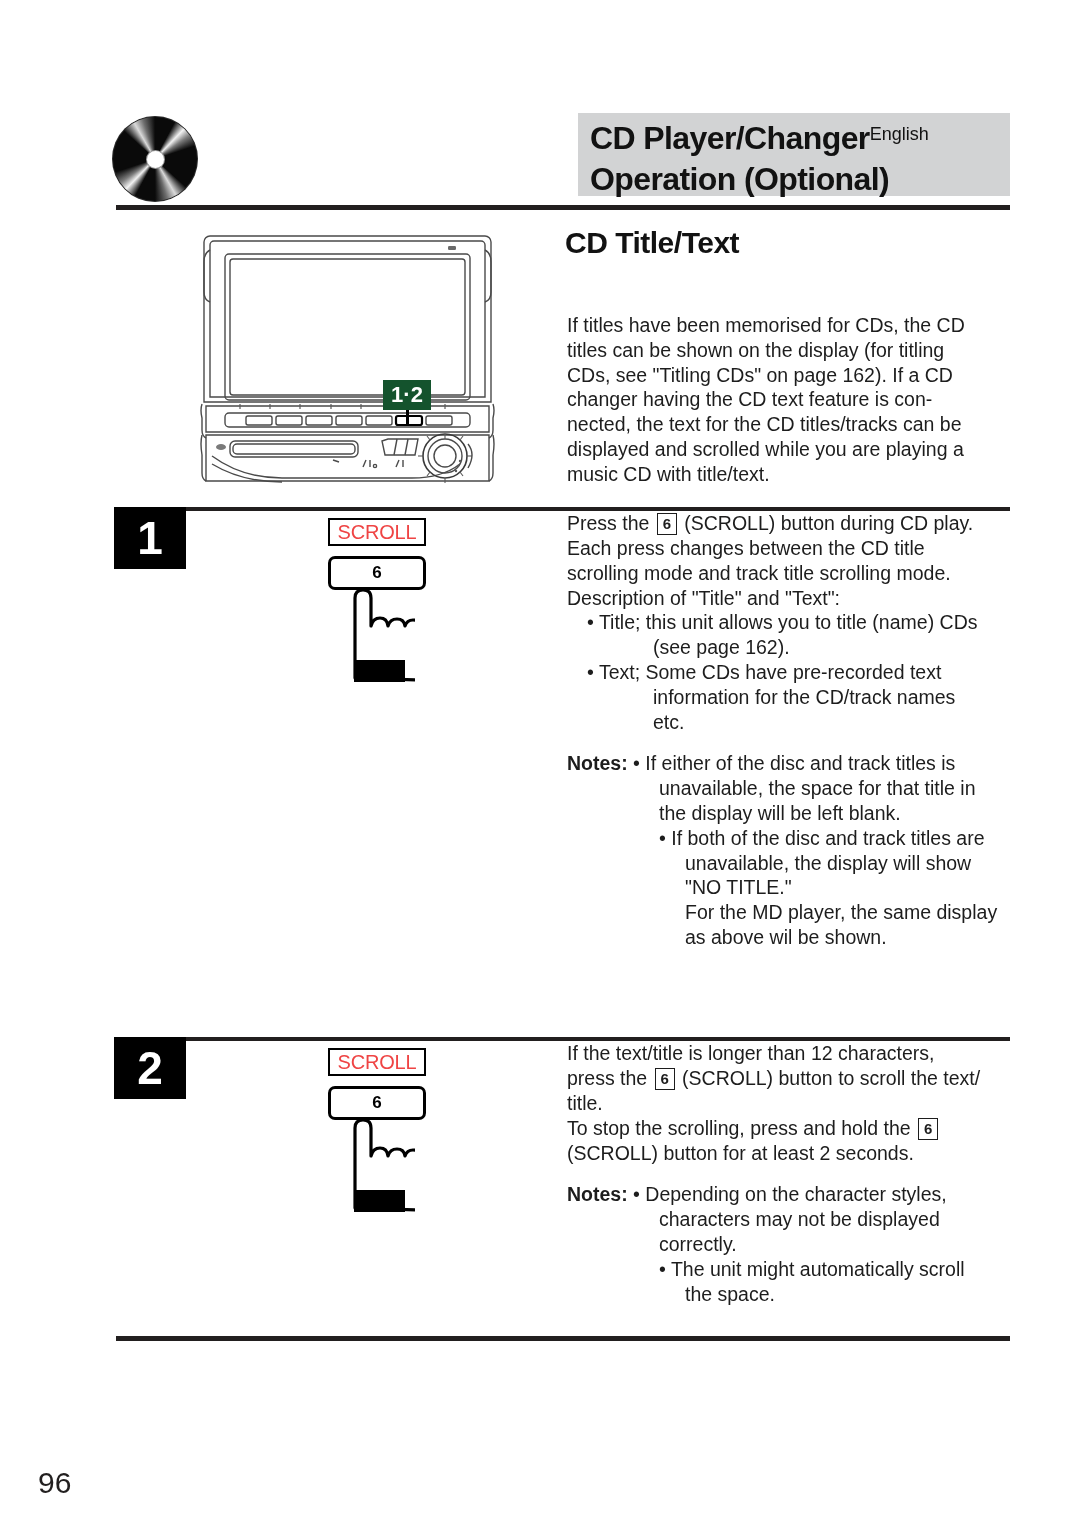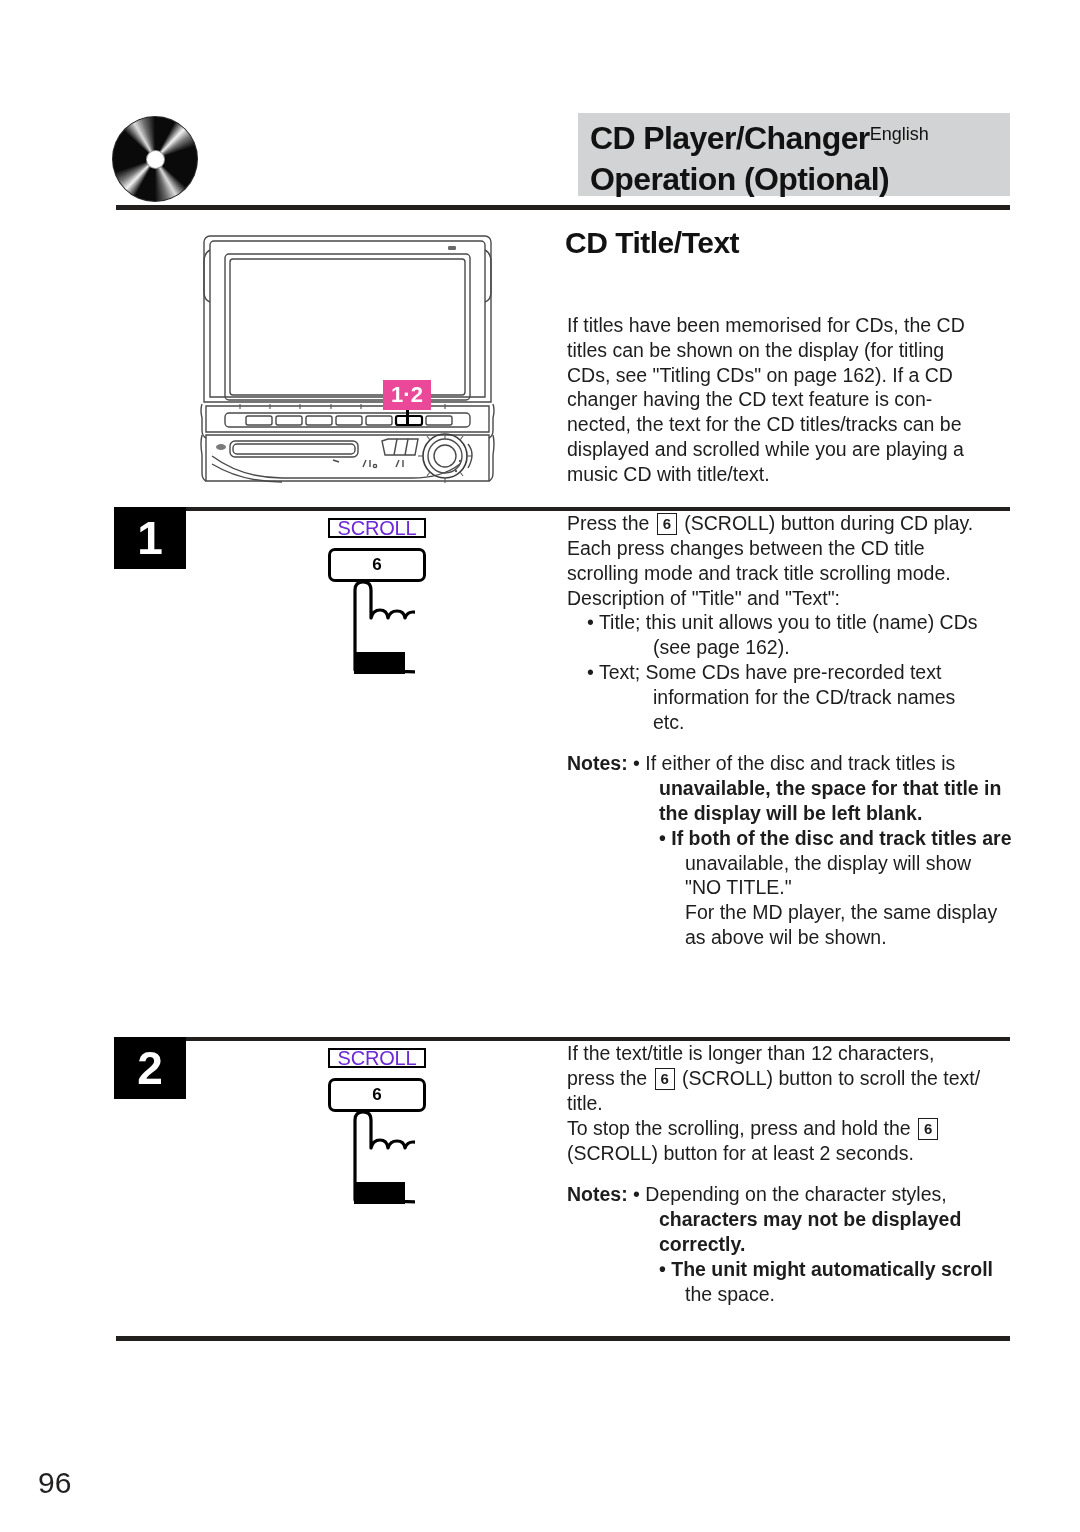--- a/index.html
+++ b/index.html
@@ -90,21 +90,21 @@
     font-size: 19.5px; line-height: 24.8px;
     color: #1d1d1d;
   }
   .body-text .ln { display: block; white-space: nowrap; }
   .intro { left: 567px; top: 313px; width: 448px; }
   .step1-text { left: 567px; top: 511px; width: 452px; }
   .step2-text { left: 567px; top: 1041px; width: 452px; }
 
   .ind1 { padding-left: 20px; }
   .ind2 { padding-left: 86px; }
-  .ind-note { padding-left: 92px; font-weight: bold; }
+  .ind-note { padding-left: 92px; }
   .ind-note2 { padding-left: 118px; }
 
   .gap { display: block; height: 17px; }
 
   .notes-label { font-weight: bold; }
 
   
   .key6 {
     display: inline-block;
     border: 1.6px solid #1d1d1d;
@@ -124,24 +124,24 @@
   }
   .step-badge.b1 { left: 114px; top: 507px; }
   .step-badge.b2 { left: 114px; top: 1037px; }
 
   
   .scroll-illo { position: absolute; width: 120px; }
   .scroll-illo.i1 { left: 328px; top: 518px; }
   .scroll-illo.i2 { left: 328px; top: 1048px; }
 
   .scroll-label {
-    width: 98px; height: 20px; box-sizing: border-box;
+    width: 98px; height: 28px; box-sizing: border-box;
     border: 2.5px solid #000; background: #fff;
     display: flex; align-items: center; justify-content: center;
-    font-size: 20px; letter-spacing: -0.2px; color: #6d28d9;
+    font-size: 20px; letter-spacing: -0.2px; color: #ef4444;
     position: relative; left: 0;
   }
   .scroll-key {
     margin-top: 10px;
     width: 98px; height: 34px; box-sizing: border-box;
     border: 3px solid #000; border-radius: 7px; background: #fff;
     display: flex; align-items: center; justify-content: center;
     font-size: 17px; font-weight: bold; color: #000;
   }
 
@@ -150,21 +150,21 @@
     width: 74px; height: 92px;
   }
 
   
   .device {
     position: absolute; left: 200px; top: 228px;
     width: 295px; height: 260px;
   }
   .callout {
     position: absolute; left: 383px; top: 380px;
-    width: 48px; height: 30px; background: #ec4899; color: #fff;
+    width: 48px; height: 30px; background: #14532d; color: #fff;
     font-weight: bold; font-size: 22px; line-height: 30px;
     text-align: center; letter-spacing: 0px;
   }
   .callout-stem {
     position: absolute; left: 406px; top: 410px;
     width: 2.5px; height: 14px; background: #000;
   }
 
   
   .page-number {

